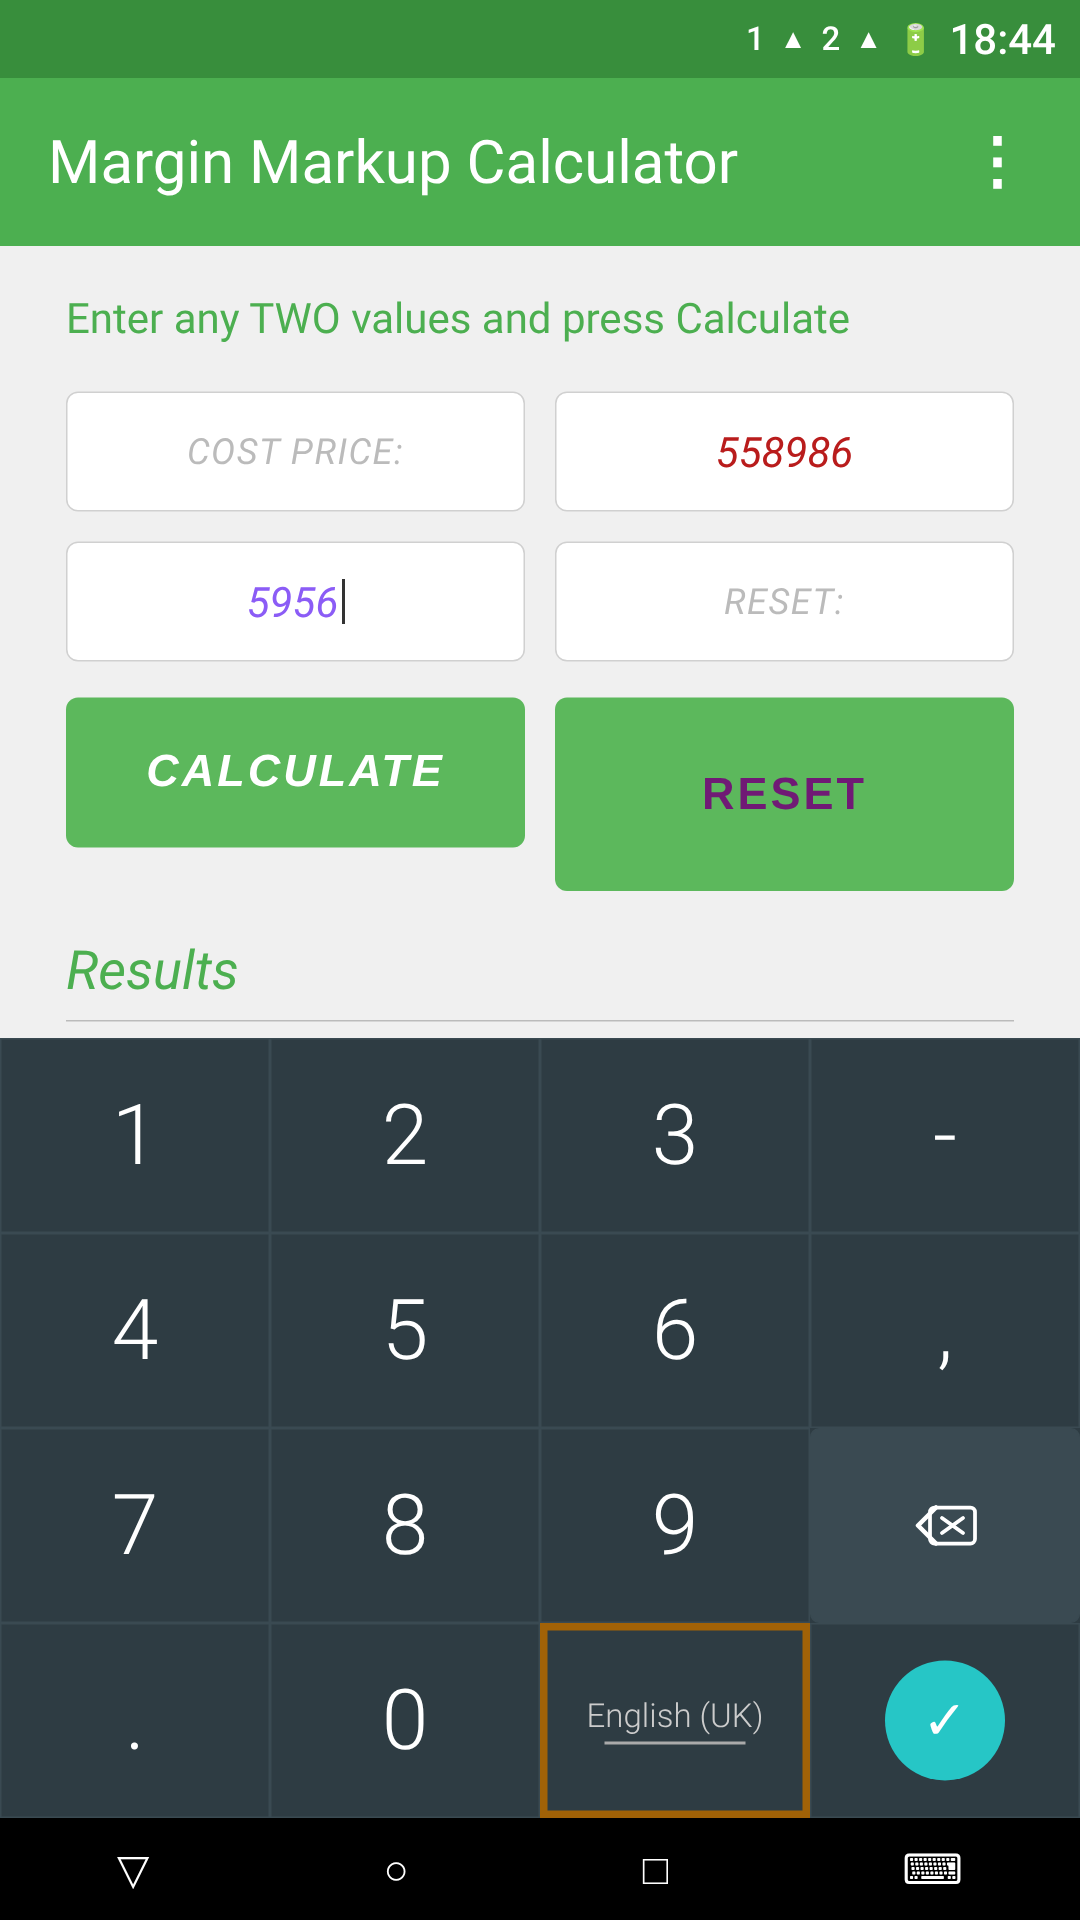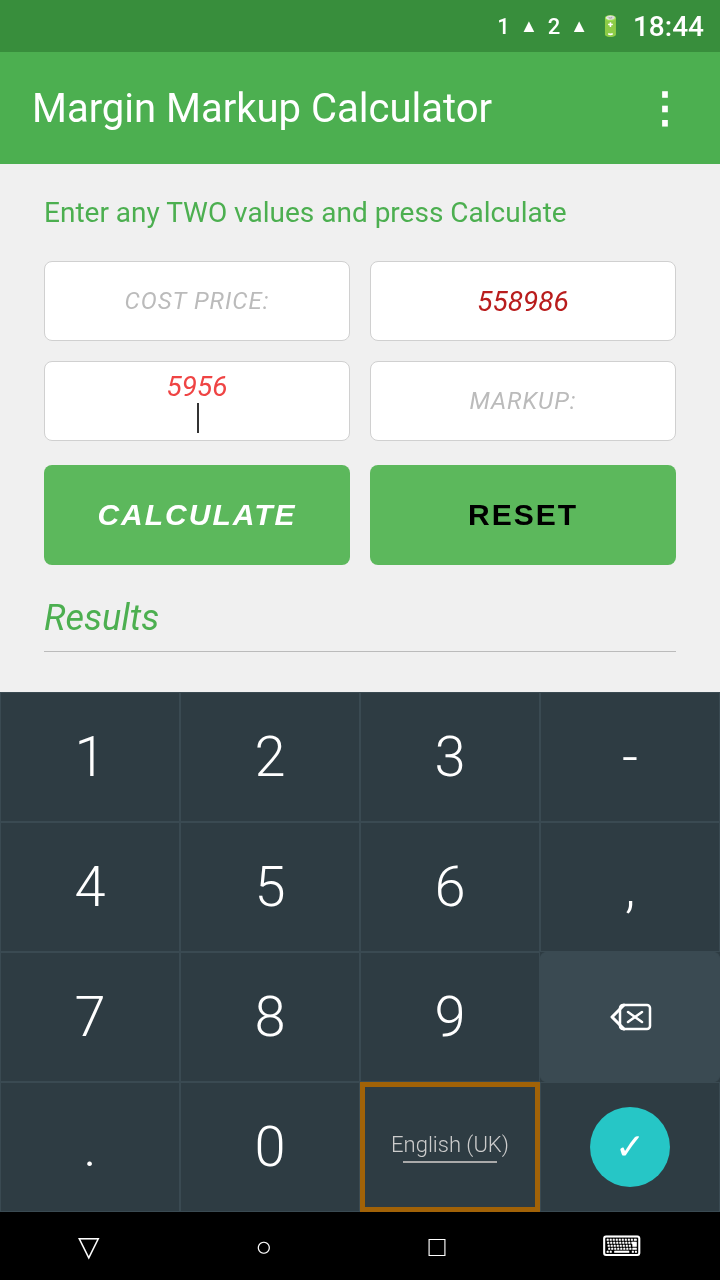--- a/index.html
+++ b/index.html
@@ -105,22 +105,21 @@
     .field-input.placeholder {
       color: #bbb;
       font-size: 24px;
       letter-spacing: 1px;
     }
     .field-input.has-value {
       color: #b91c1c;
       text-align: center;
     }
     .field-input.active-cursor {
-      color: #ef4444;
-      flex-direction: column;
+      color: #8b5cf6;
     }
     .cursor {
       display: inline-block;
       width: 2px;
       height: 30px;
       background: #333;
       margin-left: 2px;
       vertical-align: middle;
     }
 
@@ -140,22 +139,22 @@
       font-size: 30px;
       font-weight: 600;
       letter-spacing: 2px;
       cursor: pointer;
       font-style: italic;
     }
     .btn-reset {
       background: #5cb85c;
       border: none;
       border-radius: 8px;
-      height: 100px;
-      color: #000000;
+      height: 129px;
+      color: #701a75;
       font-size: 30px;
       font-weight: 600;
       letter-spacing: 2px;
       cursor: pointer;
     }
 
     
     .results-label {
       color: #4caf50;
       font-size: 36px;
@@ -281,21 +280,21 @@
     <div class="field-input has-value">
       <span>558986</span>
     </div>
 
     <div class="field-input active-cursor">
       <span>5956</span>
         <span class="cursor"></span>
     </div>
 
     <div class="field-input placeholder">
-      <span>MARKUP:</span>
+      <span>RESET:</span>
     </div>
   </div>
 
   <div class="buttons-row">
     <button class="btn-calculate">CALCULATE</button>
     <button class="btn-reset">RESET</button>
   </div>
 
   <div class="results-label">Results</div>
   <hr class="results-divider">

